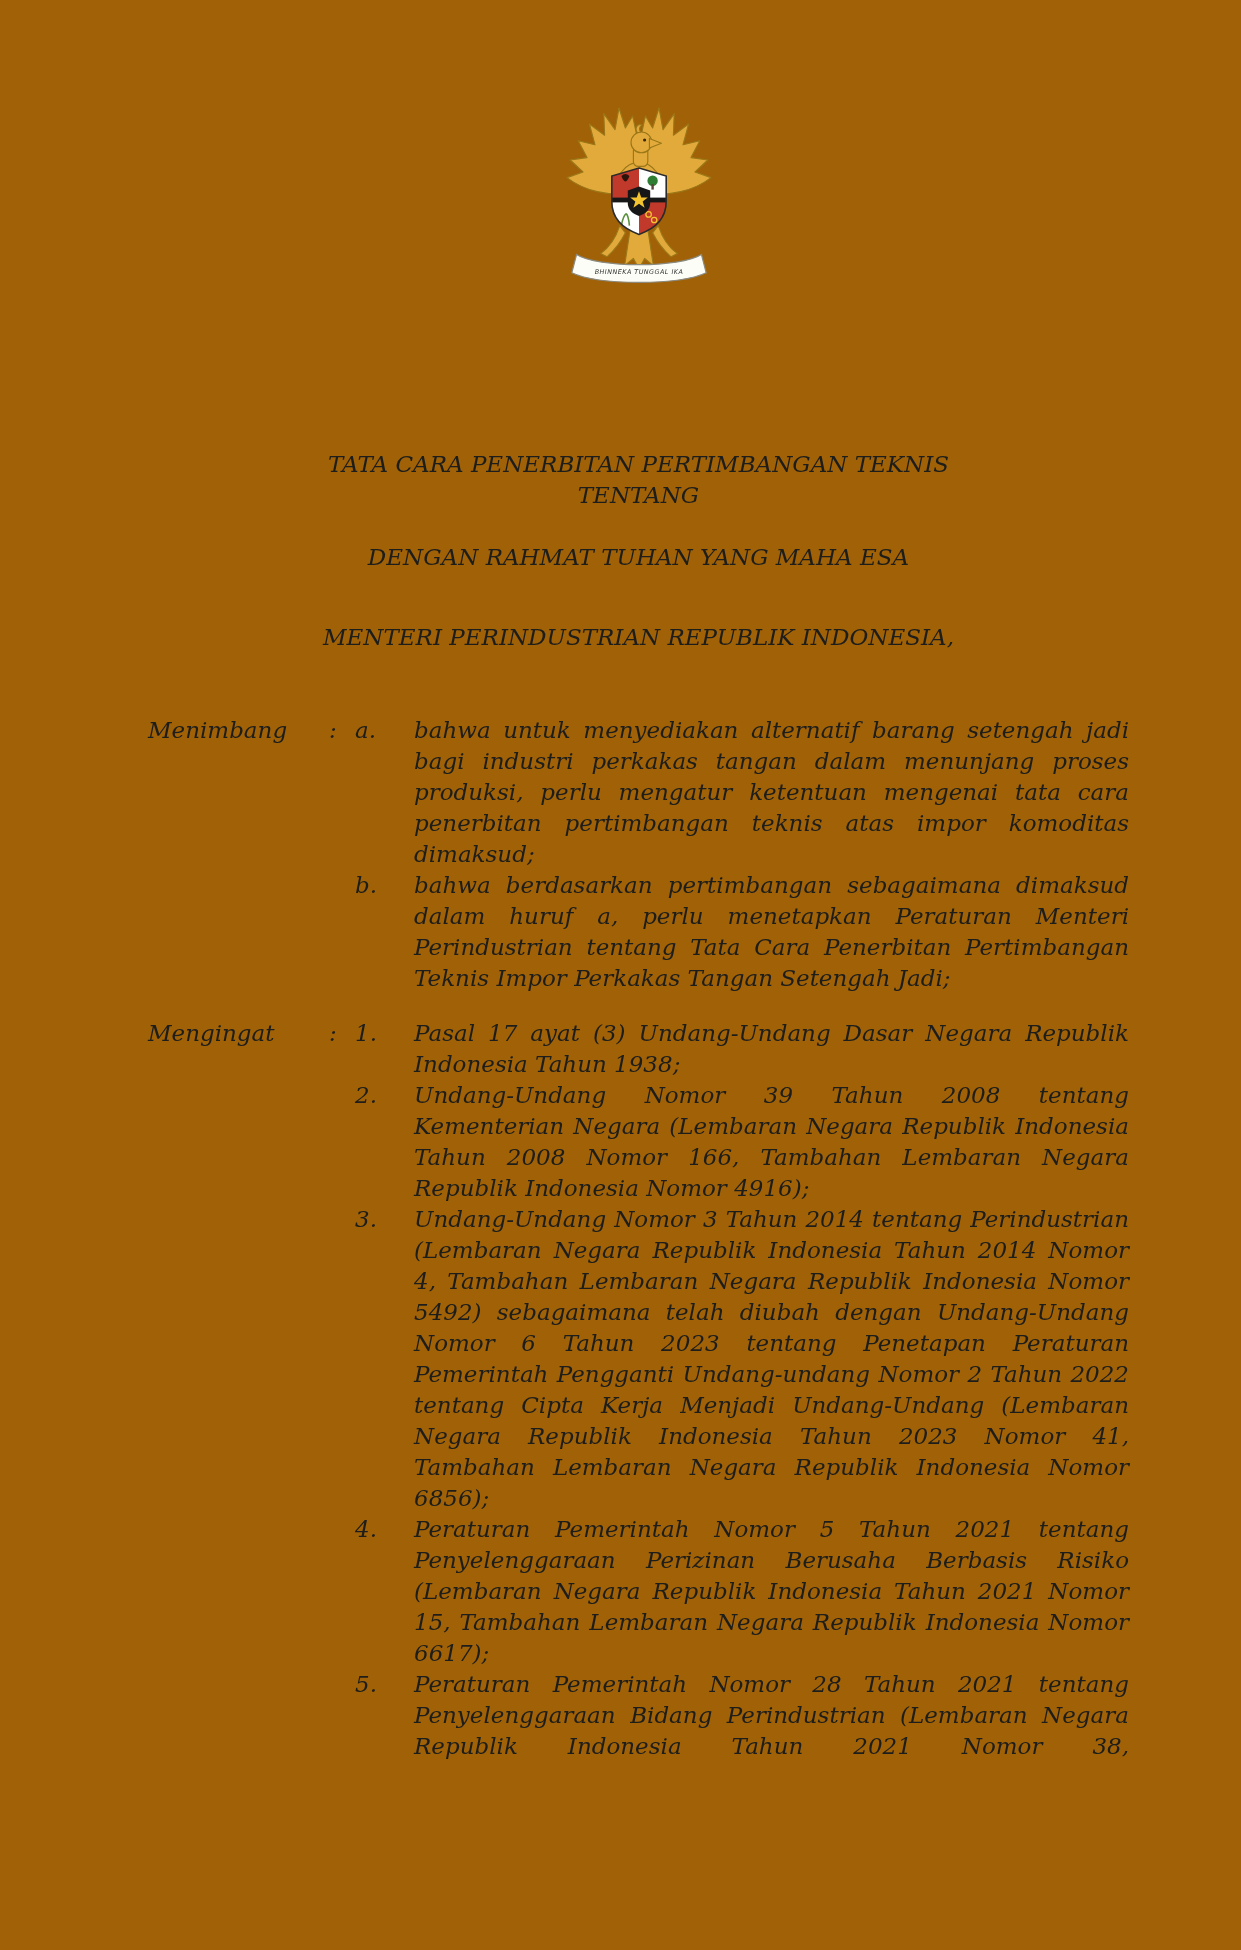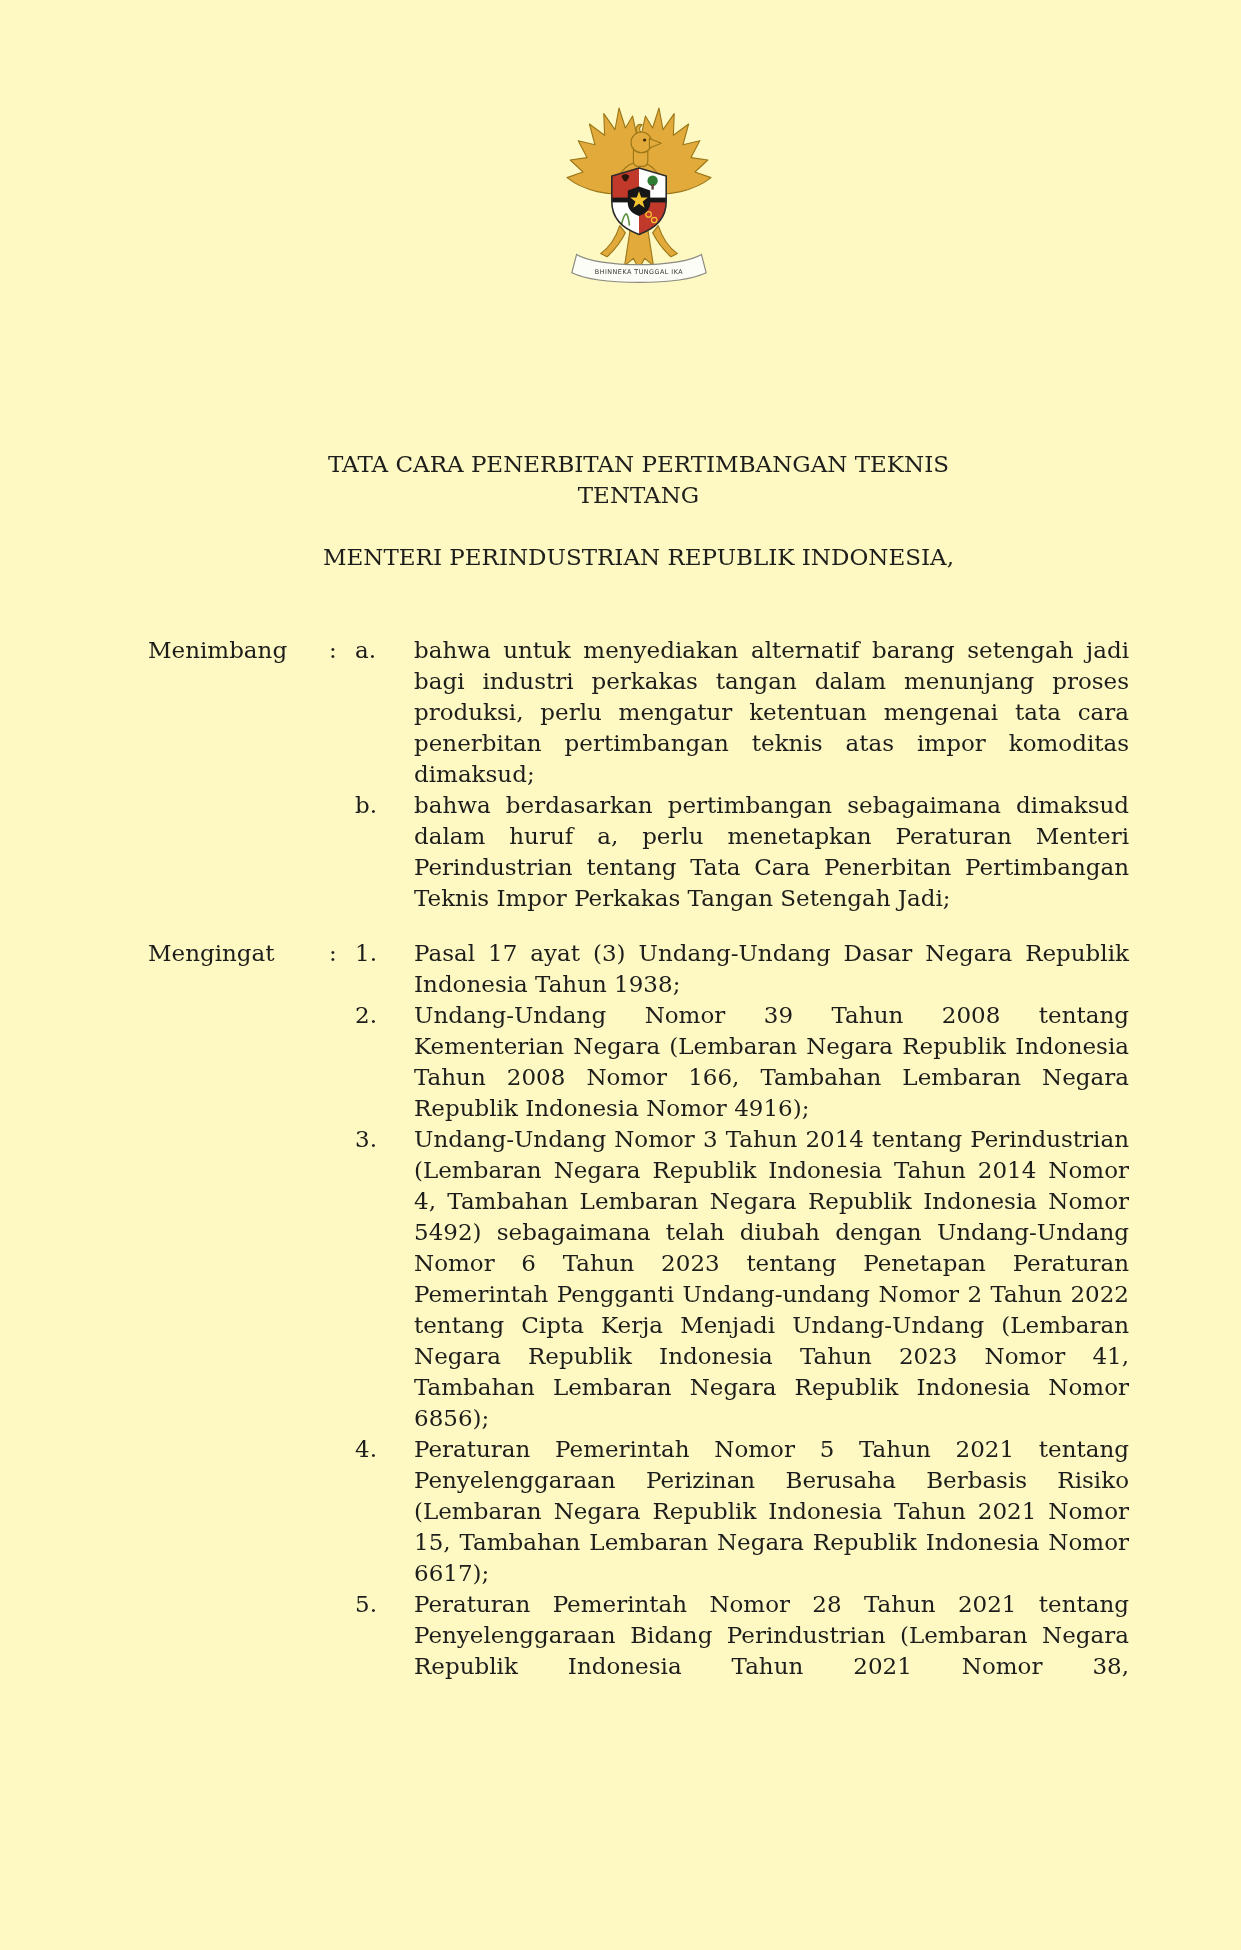--- a/index.html
+++ b/index.html
@@ -1,33 +1,34 @@
 <!DOCTYPE html>
 <html><head>
 <meta charset="utf-8">
 <style>
   * { box-sizing: border-box; }
   html, body { margin: 0; padding: 0; background: #e9e9e9; }
   .page {
     width: 1241px;
     height: 1950px;
     margin: 0 auto;
-    background: #fef9c3;
+    background: #a16207;
     color: #1d1d1b;
     font-family: "DejaVu Serif", "Liberation Serif", serif;
     font-size: 23px;
     line-height: 31px;
     padding: 96px 112px 0 148px;
     overflow: hidden;
+    font-style: italic;
   }
   .emblem-wrap { text-align: center; height: 205px; }
   .emblem-wrap svg { display: inline-block; }
   .title-block { margin-top: 148px; text-align: center; }
   .grace-line { margin-top: 31px; }
-  .minister-line { margin-top: 31px; }
+  .minister-line { margin-top: 49px; }
   .clause {
     display: grid;
     grid-template-columns: 181px 26px 1fr;
     align-items: start;
   }
   .clause-menimbang { margin-top: 62px; }
   .clause-mengingat { margin-top: 24px; }
   .clause-items { min-width: 0; }
   .item {
     display: grid;
@@ -83,20 +84,21 @@
       <path d="M100,119 L102.8,127 L111,127 L104.6,131.8 L107,139.6 L100,134.8 L93,139.6 L95.4,131.8 L89,127 L97.2,127 Z" fill="#F4C430"></path>
 
       <path d="M22,198 C48,215 152,215 178,198 L184,221 C150,237 50,237 16,221 Z" fill="#fdfdf7" stroke="#8a8a80" stroke-width="1.5"></path>
       <text x="100" y="223" text-anchor="middle" font-size="8" letter-spacing="0.6" fill="#333333" font-family="DejaVu Sans, sans-serif">BHINNEKA TUNGGAL IKA</text>
     </svg>
   </div>
 
   <header class="title-block">
     <div class="tline">TATA CARA PENERBITAN PERTIMBANGAN TEKNIS</div>
     <div class="tline">TENTANG</div>
+    <div class="tline grace-line">DENGAN RAHMAT TUHAN YANG MAHA ESA</div>
     <div class="tline minister-line">MENTERI PERINDUSTRIAN REPUBLIK INDONESIA,</div>
   </header>
 
   <section class="clause clause-menimbang">
     <div class="clause-label">Menimbang</div>
     <div class="clause-colon">:</div>
     <div class="clause-items">
       <div class="item">
         <div class="item-marker">a.</div>
         <div class="item-text">bahwa untuk menyediakan alternatif barang setengah jadi bagi industri perkakas tangan dalam menunjang proses produksi, perlu mengatur ketentuan mengenai tata cara penerbitan pertimbangan teknis atas impor komoditas dimaksud;</div>

